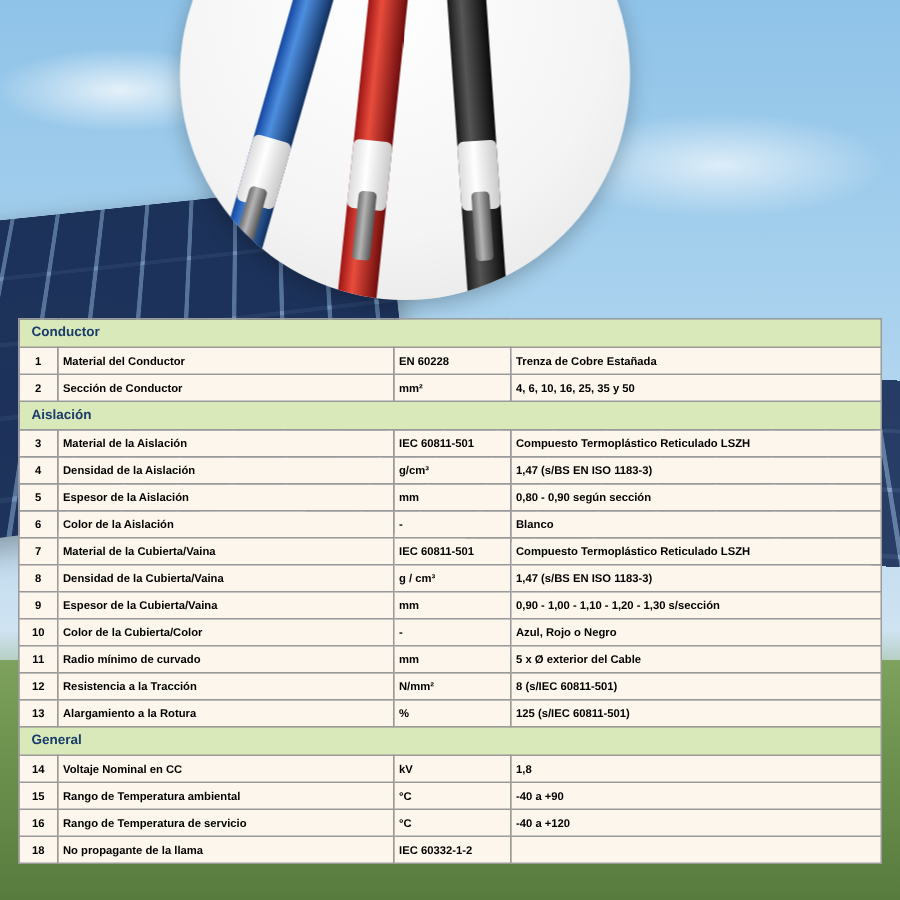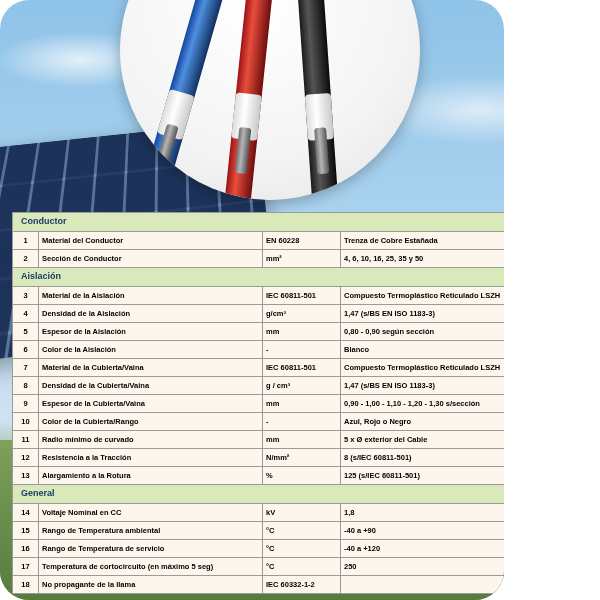--- a/index.html
+++ b/index.html
@@ -5,25 +5,24 @@
   html, body {
     margin: 0;
     padding: 0;
     width: 600px;
     height: 600px;
     overflow: hidden;
     font-family: "Liberation Sans", sans-serif;
   }
   #page {
     position: relative;
-    width: 504px;
+    width: 600px;
     height: 600px;
     background: linear-gradient(to bottom, #8fc3e8 0%, #a9d2ee 35%, #bcdaf0 55%, #cfe3f2 70%, #86a86b 80%, #6f9455 100%);
     overflow: hidden;
-    border-radius: 29px;
   }
 
   
   .sky-clouds {
     position: absolute;
     left: 0; top: 0;
     width: 600px; height: 330px;
     background:
       radial-gradient(ellipse 120px 40px at 80px 60px, rgba(255,255,255,0.75), rgba(255,255,255,0) 70%),
       radial-gradient(ellipse 160px 50px at 480px 110px, rgba(255,255,255,0.65), rgba(255,255,255,0) 70%),
@@ -244,21 +243,21 @@
             <td class="c-val">1,47 (s/BS EN ISO 1183-3)</td>
           </tr>
           <tr>
             <td class="c-num">9</td>
             <td class="c-desc">Espesor de la Cubierta/Vaina</td>
             <td class="c-unit">mm</td>
             <td class="c-val">0,90 - 1,00 - 1,10 - 1,20 - 1,30 s/sección</td>
           </tr>
           <tr>
             <td class="c-num">10</td>
-            <td class="c-desc">Color de la Cubierta/Rango</td>
+            <td class="c-desc">Color de la Cubierta/Color</td>
             <td class="c-unit">-</td>
             <td class="c-val">Azul, Rojo o Negro</td>
           </tr>
           <tr>
             <td class="c-num">11</td>
             <td class="c-desc">Radio mínimo de curvado</td>
             <td class="c-unit">mm</td>
             <td class="c-val">5 x Ø exterior del Cable</td>
           </tr>
           <tr>
@@ -288,26 +287,20 @@
             <td class="c-unit">°C</td>
             <td class="c-val">-40 a +90</td>
           </tr>
           <tr>
             <td class="c-num">16</td>
             <td class="c-desc">Rango de Temperatura de servicio</td>
             <td class="c-unit">°C</td>
             <td class="c-val">-40 a +120</td>
           </tr>
           <tr>
-            <td class="c-num">17</td>
-            <td class="c-desc">Temperatura de cortocircuito (en máximo 5 seg)</td>
-            <td class="c-unit">°C</td>
-            <td class="c-val">250</td>
-          </tr>
-          <tr>
             <td class="c-num">18</td>
             <td class="c-desc">No propagante de la llama</td>
             <td class="c-unit">IEC 60332-1-2</td>
             <td class="c-val"></td>
           </tr>
         </tbody>
     </table>
   </div>
 
 </div>

